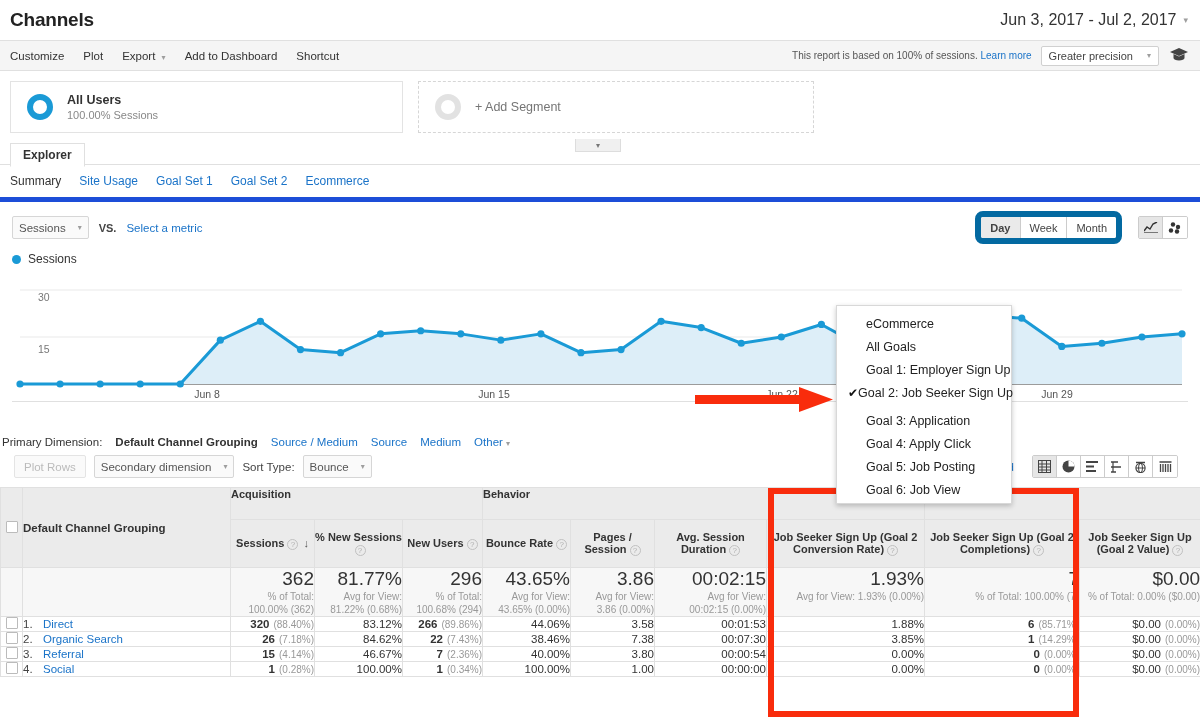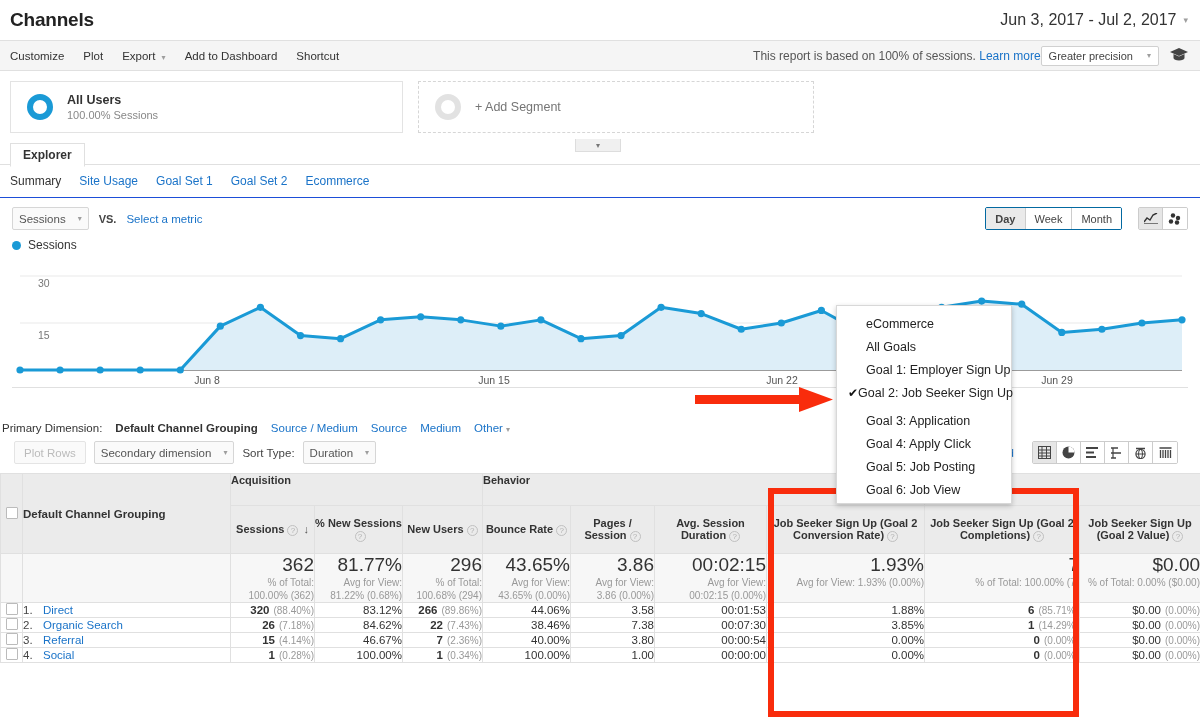--- a/index.html
+++ b/index.html
@@ -27,21 +27,21 @@
   #daterange .caret { color:#9e9e9e; font-size:9px; }
 
   
   #actionbar {
     height:30px; background:#f5f5f5; border-bottom:1px solid #e0e0e0;
     display:flex; align-items:center; padding:0 12px 0 10px;
     font-size:11.5px;
   }
   #actionbar .act { margin-right:19px; color:#333; cursor:pointer; white-space:nowrap;}
   #actionbar .act .caret { color:#9e9e9e; font-size:8px; margin-left:3px; }
-  #sampling { font-size:12px; color:#555; }
+  #sampling { font-size:10px; color:#555; margin-right:9px; }
   #sampling a { color:#1a73c8; text-decoration:none; }
   .sel-box {
     border:1px solid #d0d0d0; background:#fff; border-radius:2px;
     height:20px; display:inline-flex; align-items:center;
     padding:0 7px; font-size:11px; color:#444; gap:14px;
   }
   .sel-box .caret { color:#9e9e9e; font-size:8px; }
   #grad-cap { margin-left:11px; font-size:15px; color:#444; line-height:1;}
 
   
@@ -61,36 +61,36 @@
 
   
   #explorer-row { padding-left:10px; border-bottom:1px solid #e0e0e0; height:23px; position:relative;}
   #explorer-tab {
     display:inline-block; border:1px solid #e0e0e0; border-bottom:1px solid #fff;
     background:#fff; padding:4px 12px 4px 12px; font-size:12px; font-weight:bold;
     color:#333; position:relative; top:1px;
   }
   #subtabs {
     display:flex; gap:18px; padding:9px 0 9px 10px; font-size:12px;
-    border-bottom:1px solid #1d4ed8; align-items:center;
+    border-bottom:5px solid #1d4ed8; align-items:center;
   }
   #subtabs .st { color:#1a73c8; cursor:pointer; }
   #subtabs .st.active { color:#333; }
 
   
   #metricrow { display:flex; align-items:center; padding:9px 12px 8px 12px; gap:10px;}
   .dropdown-btn {
     border:1px solid #d6d6d6; background:#fafafa; border-radius:2px;
     height:23px; display:inline-flex; align-items:center; justify-content:space-between;
     padding:0 6px; font-size:11.5px; color:#555; gap:12px; cursor:pointer;
   }
   .dropdown-btn .caret { color:#9e9e9e; font-size:8px; }
   #vs-label { font-size:11px; font-weight:bold; color:#444;}
   #select-metric { font-size:11.5px; color:#1a73c8; cursor:pointer;}
-  .btn-group { display:flex; border:1px solid #0369a1; border-radius:2px; overflow:hidden;}
+  .btn-group { display:flex; border:6px solid #0369a1; border-radius:8px; overflow:hidden;}
   .btn-group .gb {
     padding:0 9px; height:21px; display:flex; align-items:center; font-size:11px;
     background:#fff; color:#444; border-right:1px solid #ccc; cursor:pointer;
   }
   .btn-group .gb:last-child { border-right:none; }
   .btn-group .gb.on { background:#eaeaea; font-weight:bold; }
   .icon-group { display:flex; border:1px solid #ccc; border-radius:2px; overflow:hidden;}
   .icon-group .ib {
     width:24px; height:21px; display:flex; align-items:center; justify-content:center;
     background:#fff; border-right:1px solid #ccc; cursor:pointer;
@@ -345,21 +345,21 @@
 </div>
 
 <div id="controlrow">
   <div id="plotrows">Plot Rows</div>
   <div class="dropdown-btn" style="height:23px">
     <span>Secondary dimension</span>
     <span class="caret">▾</span>
   </div>
   <span id="sorttype-lbl">Sort Type:</span>
   <div class="dropdown-btn" style="height:23px">
-    <span>Duration</span>
+    <span>Bounce</span>
     <span class="caret">▾</span>
   </div>
   <div class="spacer"></div>
   <span id="advanced">advanced</span>
   <div class="icon-group" style="margin-left:10px;margin-right:22px;">
     <div class="ib on">
       <svg width="13" height="13" viewBox="0 0 13 13" aria-hidden="true">
         <rect x="0.5" y="0.5" width="12" height="12" fill="none" stroke="#444"></rect>
         <line x1="0.5" y1="4" x2="12.5" y2="4" stroke="#444"></line>
           <line x1="0.5" y1="7" x2="12.5" y2="7" stroke="#444"></line>

